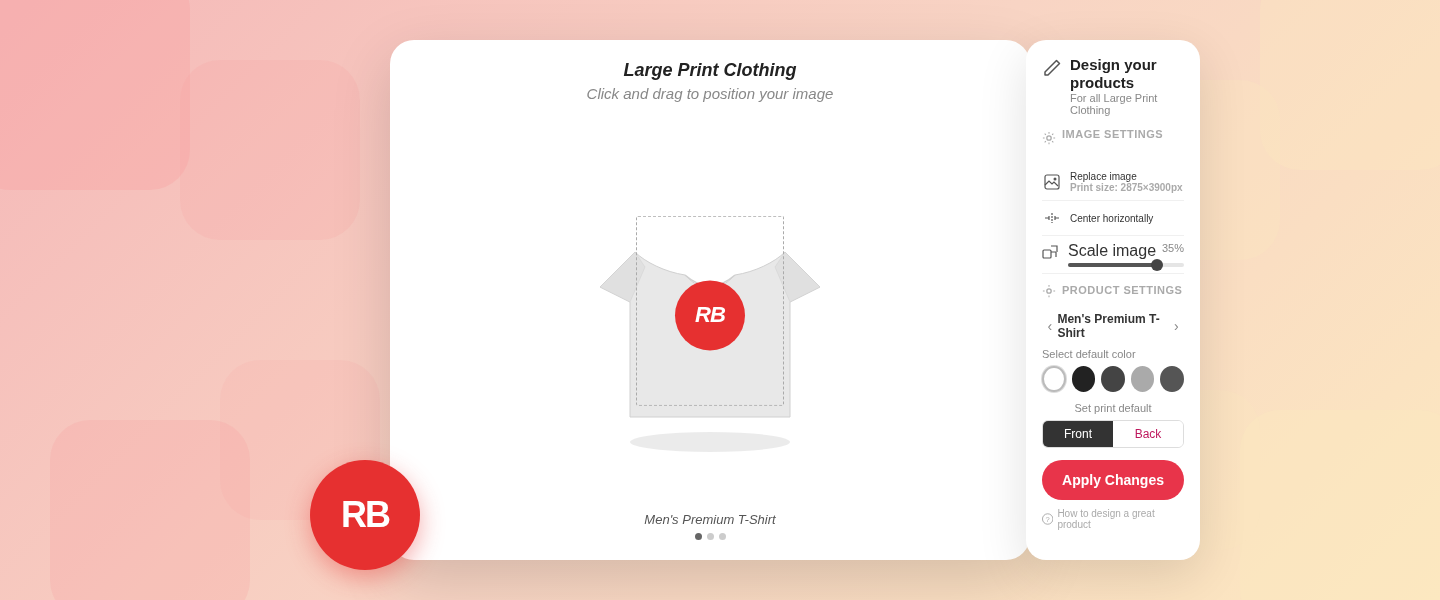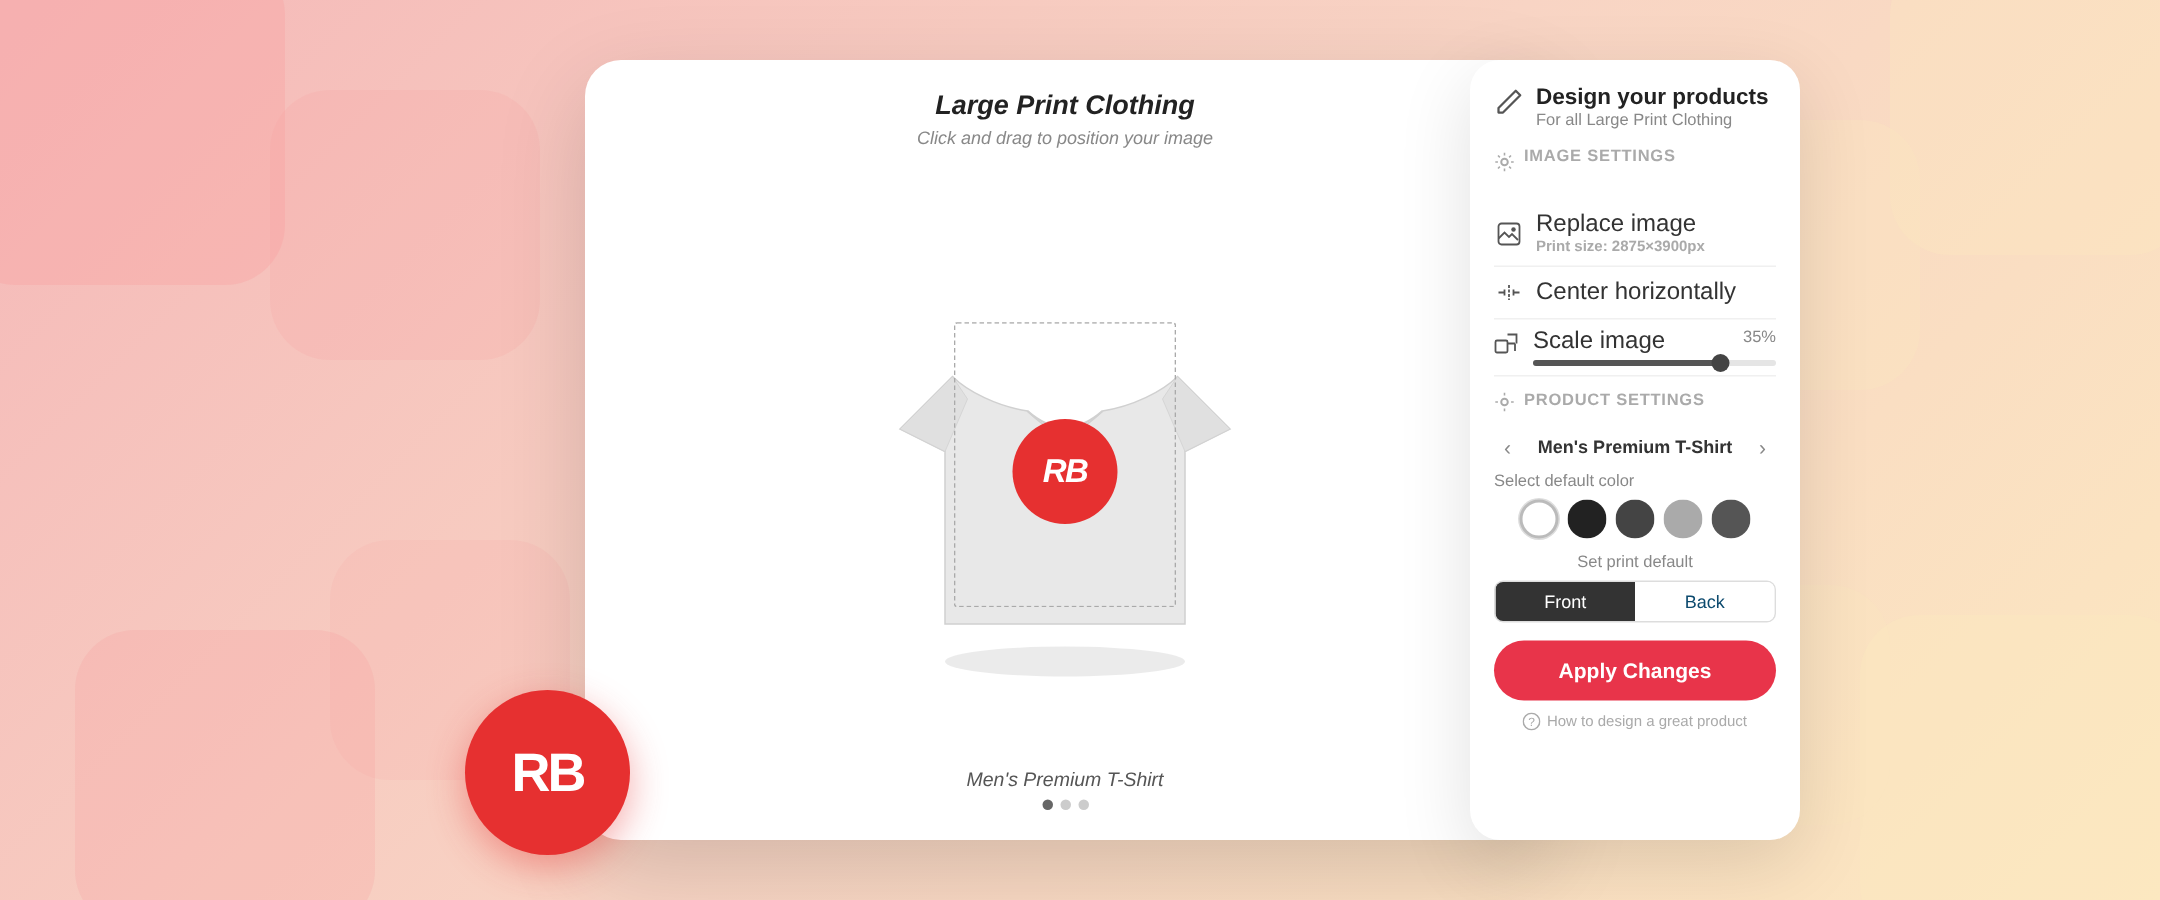--- a/index.html
+++ b/index.html
@@ -53,21 +53,21 @@
       font-style: italic;
     }
 
     .card-title {
       font-size: 18px;
       font-weight: 700;
       color: #222;
       margin-bottom: 4px;
     }
     .card-subtitle {
-      font-size: 12px;
+      font-size: 15px;
       color: #888;
       margin-bottom: 8px;
     }
 
     
     .tshirt-area {
       width: 100%;
       flex: 1;
       display: flex;
       align-items: center;
@@ -134,21 +134,21 @@
     }
     .dot.active {
       background: #666;
     }
 
     
     .side-panel {
       position: absolute;
       right: 240px;
       top: 40px;
-      width: 220px;
+      width: 174px;
       height: 520px;
       background: white;
       border-radius: 20px;
       box-shadow: 0 15px 50px rgba(0,0,0,0.12);
       z-index: 15;
       padding: 16px;
       overflow-y: auto;
     }
 
     .panel-header {
@@ -199,21 +199,21 @@
       width: 20px;
       height: 20px;
       flex-shrink: 0;
       display: flex;
       align-items: center;
       justify-content: center;
       color: #555;
     }
 
     .setting-text {
-      font-size: 16px;
+      font-size: 10px;
       color: #333;
       flex: 1;
     }
 
     .setting-sub {
       font-size: 10px;
       color: #aaa;
       font-weight: bold;
     }
 
@@ -333,21 +333,21 @@
       overflow: hidden;
       margin-bottom: 12px;
     }
     .print-btn {
       flex: 1;
       padding: 6px 0;
       font-size: 12px;
       text-align: center;
       cursor: pointer;
       background: white;
-      color: #0c4a6e;
+      color: #be185d;
     }
     .print-btn.active {
       background: #333;
       color: white;
     }
 
     .apply-btn {
       width: 100%;
       padding: 12px 0;
       background: #e8344a;

